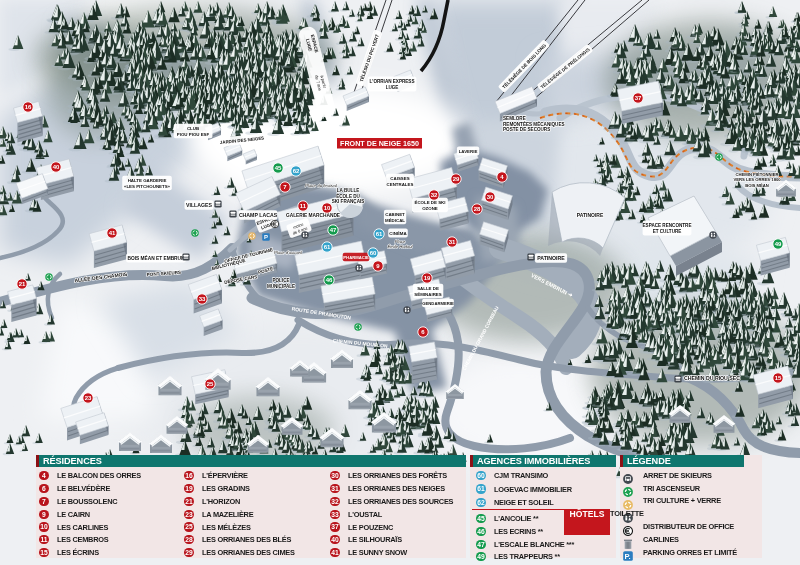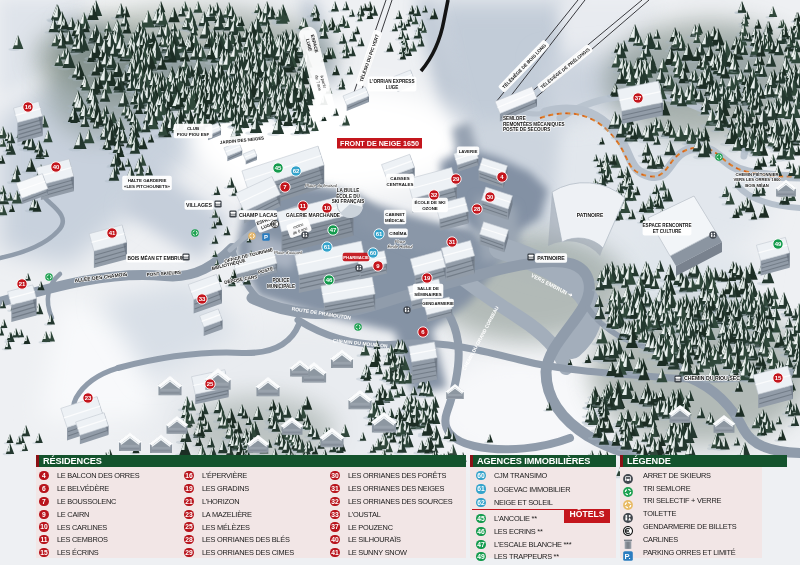--- a/index.html
+++ b/index.html
@@ -1,21 +1,21 @@
 <!DOCTYPE html>
 <html><head><meta charset="utf-8"><style>
 html,body{margin:0;padding:0}
 #page{position:relative;width:800px;height:565px;overflow:hidden;font-family:"Liberation Sans",sans-serif;background:#eef0f3}
 .panel{position:absolute;background:#f2e6e6}
-.bar{position:absolute;height:12px;background:#14532d;color:#fff;font-weight:bold;font-size:9.2px;line-height:12.4px;letter-spacing:-0.1px}
+.bar{position:absolute;height:12px;background:#0f766e;color:#fff;font-weight:bold;font-size:9.2px;line-height:12.4px;letter-spacing:-0.1px}
 .cap{display:inline-block;width:3px;height:12px;background:#8c1015;margin-right:4px;vertical-align:top}
 .ball{position:absolute;width:9.2px;height:9.2px;border-radius:50%;color:#fff;font-size:6.7px;font-weight:bold;display:flex;align-items:center;justify-content:center}
-.lbl{position:absolute;font-size:7.4px;font-weight:normal;color:#1a1a1a;white-space:nowrap;letter-spacing:-0.25px}
+.lbl{position:absolute;font-size:7.4px;font-weight:bold;color:#1a1a1a;white-space:nowrap;letter-spacing:-0.25px}
 .lic{position:absolute;width:10px;height:10px}
-.hot{position:absolute;left:564px;top:509px;width:46px;height:14px;background:#c4161d;color:#fff;font-weight:bold;font-size:8.6px;text-align:center;line-height:11.5px}
+.hot{position:absolute;left:564px;top:509px;width:46px;height:26px;background:#c4161d;color:#fff;font-weight:bold;font-size:8.6px;text-align:center;line-height:11.5px}
 </style></head><body>
 
 <div id="page">
 
 <svg width="800" height="565" viewBox="0 0 800 565">
       <defs>
 <filter id="b4" x="-40%" y="-40%" width="180%" height="180%">
           <feGaussianBlur stdDeviation="4"></feGaussianBlur>
         </filter>
 <filter id="b8" x="-40%" y="-40%" width="180%" height="180%">
@@ -3064,21 +3064,21 @@
 <div class="panel" style="left:36px;top:455px;width:430px;height:103px"></div>
 
 <div class="panel" style="left:470px;top:455px;width:146px;height:103px"></div>
 
 <div class="panel" style="left:620px;top:455px;width:142px;height:103px"></div>
 
 <div class="bar" style="left:36px;top:455px;width:430px"><span class="cap"></span>RÉSIDENCES</div>
 
 <div class="bar" style="left:470px;top:455px;width:146px"><span class="cap"></span>AGENCES IMMOBILIÈRES</div>
 
-<div class="bar" style="left:620px;top:455px;width:167px"><span class="cap"></span>LÉGENDE</div>
+<div class="bar" style="left:620px;top:455px;width:124px"><span class="cap"></span>LÉGENDE</div>
 
 <div class="ball" style="left:39.4px;top:470.9px;background:#b8141c">4</div><div class="lbl" style="left:57px;top:471.1px">LE BALCON DES ORRES</div><div class="ball" style="left:39.4px;top:483.77px;background:#b8141c">6</div><div class="lbl" style="left:57px;top:483.97px">LE BELVÉDÈRE</div><div class="ball" style="left:39.4px;top:496.64px;background:#b8141c">7</div><div class="lbl" style="left:57px;top:496.84000000000003px">LE BOUSSOLENC</div><div class="ball" style="left:39.4px;top:509.51px;background:#b8141c">9</div><div class="lbl" style="left:57px;top:509.71000000000004px">LE CAIRN</div><div class="ball" style="left:39.4px;top:522.38px;background:#b8141c">10</div><div class="lbl" style="left:57px;top:522.58px">LES CARLINES</div><div class="ball" style="left:39.4px;top:535.25px;background:#b8141c">11</div><div class="lbl" style="left:57px;top:535.45px">LES CEMBROS</div><div class="ball" style="left:39.4px;top:548.12px;background:#b8141c">15</div><div class="lbl" style="left:57px;top:548.32px">LES ÉCRINS</div>
 
 <div class="ball" style="left:184.4px;top:470.9px;background:#b8141c">16</div><div class="lbl" style="left:202px;top:471.1px">L'ÉPERVIÈRE</div><div class="ball" style="left:184.4px;top:483.77px;background:#b8141c">19</div><div class="lbl" style="left:202px;top:483.97px">LES GRADINS</div><div class="ball" style="left:184.4px;top:496.64px;background:#b8141c">21</div><div class="lbl" style="left:202px;top:496.84000000000003px">L'HORIZON</div><div class="ball" style="left:184.4px;top:509.51px;background:#b8141c">23</div><div class="lbl" style="left:202px;top:509.71000000000004px">LA MAZELIÈRE</div><div class="ball" style="left:184.4px;top:522.38px;background:#b8141c">25</div><div class="lbl" style="left:202px;top:522.58px">LES MÉLÈZES</div><div class="ball" style="left:184.4px;top:535.25px;background:#b8141c">28</div><div class="lbl" style="left:202px;top:535.45px">LES ORRIANES DES BLÉS</div><div class="ball" style="left:184.4px;top:548.12px;background:#b8141c">29</div><div class="lbl" style="left:202px;top:548.32px">LES ORRIANES DES CIMES</div>
 
 <div class="ball" style="left:330.4px;top:470.9px;background:#b8141c">30</div><div class="lbl" style="left:348px;top:471.1px">LES ORRIANES DES FORÊTS</div><div class="ball" style="left:330.4px;top:483.77px;background:#b8141c">31</div><div class="lbl" style="left:348px;top:483.97px">LES ORRIANES DES NEIGES</div><div class="ball" style="left:330.4px;top:496.64px;background:#b8141c">32</div><div class="lbl" style="left:348px;top:496.84000000000003px">LES ORRIANES DES SOURCES</div><div class="ball" style="left:330.4px;top:509.51px;background:#b8141c">33</div><div class="lbl" style="left:348px;top:509.71000000000004px">L'OUSTAL</div><div class="ball" style="left:330.4px;top:522.38px;background:#b8141c">37</div><div class="lbl" style="left:348px;top:522.58px">LE POUZENC</div><div class="ball" style="left:330.4px;top:535.25px;background:#b8141c">40</div><div class="lbl" style="left:348px;top:535.45px">LE SILHOURAÏS</div><div class="ball" style="left:330.4px;top:548.12px;background:#b8141c">41</div><div class="lbl" style="left:348px;top:548.32px">LE SUNNY SNOW</div>
 
 <div class="ball" style="left:476.4px;top:470.9px;background:#34a3cb">60</div><div class="lbl" style="left:494px;top:471.1px">CJM TRANSIMO</div><div class="ball" style="left:476.4px;top:484.4px;background:#34a3cb">61</div><div class="lbl" style="left:494px;top:484.6px">LOGEVAC IMMOBILIER</div><div class="ball" style="left:476.4px;top:497.9px;background:#34a3cb">62</div><div class="lbl" style="left:494px;top:498.1px">NEIGE ET SOLEIL</div>
 
 <div style="position:absolute;left:472px;top:508.5px;width:92px;height:1.6px;background:#c4161d"></div>
@@ -3089,35 +3089,35 @@
 
 <div class="lic" style="left:623px;top:470.0px"><svg width="10" height="10" viewBox="-5 -5 10 10">
         <circle r="4.9" fill="#41464d"></circle>
         <rect x="-2.9" y="-2.7" width="5.8" height="4.6" rx="1" fill="#fff"></rect>
         <rect x="-2.2" y="-1.9" width="4.4" height="1.7" fill="#41464d"></rect>
         <circle cx="-1.5" cy="1.1" r="0.7" fill="#41464d"></circle>
         <circle cx="1.5" cy="1.1" r="0.7" fill="#41464d"></circle>
       </svg></div><div class="lbl" style="left:643px;top:470.6px">ARRET DE SKIEURS</div><div class="lic" style="left:623px;top:482.9px"><svg width="10" height="10" viewBox="-5 -5 10 10">
         <circle r="4.9" fill="#1da150"></circle>
         <circle r="2.7" fill="none" stroke="#fff" stroke-width="1.2" stroke-dasharray="2.7 1.5"></circle>
-      </svg></div><div class="lbl" style="left:643px;top:483.5px">TRI SEMLORE</div><div class="lic" style="left:623px;top:495.8px"><svg width="10" height="10" viewBox="-5 -5 10 10">
+      </svg></div><div class="lbl" style="left:643px;top:483.5px">TRI ASCENSEUR</div><div class="lic" style="left:623px;top:495.8px"><svg width="10" height="10" viewBox="-5 -5 10 10">
         <circle r="4.9" fill="#e8bb66"></circle>
         <circle r="2.7" fill="none" stroke="#fff" stroke-width="1.2" stroke-dasharray="2.7 1.5"></circle>
-      </svg></div><div class="lbl" style="left:643px;top:496.40000000000003px">TRI SELECTIF + VERRE</div><div class="lic" style="left:623px;top:508.70000000000005px"><svg width="10" height="10" viewBox="-5 -5 10 10">
+      </svg></div><div class="lbl" style="left:643px;top:496.40000000000003px">TRI CULTURE + VERRE</div><div class="lic" style="left:623px;top:508.70000000000005px"><svg width="10" height="10" viewBox="-5 -5 10 10">
         <circle r="4.9" fill="#41464d"></circle>
         <circle cx="-1.7" cy="-2" r="1" fill="#fff"></circle>
         <rect x="-2.6" y="-0.8" width="1.8" height="3.2" fill="#fff"></rect>
         <circle cx="1.7" cy="-2" r="1" fill="#fff"></circle>
         <path d="M1.7 -0.8 L0.3 2.4 L3.1 2.4 Z" fill="#fff"></path>
-      </svg></div><div class="lbl" style="left:643px;top:509.30000000000007px">TOILETTE</div><div class="lic" style="left:623px;top:521.6px"><svg width="10" height="10" viewBox="-5 -5 10 10">
+      </svg></div><div class="lbl" style="left:610px;top:509.30000000000007px">TOILETTE</div><div class="lic" style="left:623px;top:521.6px"><svg width="10" height="10" viewBox="-5 -5 10 10">
         <circle r="4.5" fill="#fff" stroke="#1c1c1c" stroke-width="1.1"></circle>
         <path d="M1.8 -1.9 A2.6 2.6 0 1 0 1.8 1.9" fill="none" stroke="#1c1c1c" stroke-width="1.1"></path>
         <line x1="-2.6" y1="-0.7" x2="1" y2="-0.7" stroke="#1c1c1c" stroke-width="0.9"></line>
         <line x1="-2.6" y1="0.7" x2="1" y2="0.7" stroke="#1c1c1c" stroke-width="0.9"></line>
-      </svg></div><div class="lbl" style="left:643px;top:522.2px">GENDARMERIE DE BILLETS</div><div class="lic" style="left:623px;top:534.5px"><svg width="10" height="10" viewBox="-5 -5 10 10">
+      </svg></div><div class="lbl" style="left:643px;top:522.2px">DISTRIBUTEUR DE OFFICE</div><div class="lic" style="left:623px;top:534.5px"><svg width="10" height="10" viewBox="-5 -5 10 10">
         <rect x="-4" y="-4.4" width="8" height="1.4" fill="#7d838b"></rect>
         <rect x="-3.4" y="-3" width="6.8" height="7.8" fill="#aab0b8"></rect>
         <rect x="-2.6" y="-2.2" width="2.3" height="7" fill="#878d95"></rect>
         <rect x="0.3" y="-2.2" width="2.3" height="7" fill="#878d95"></rect>
         <line x1="0" y1="-2.2" x2="0" y2="4.8" stroke="#5a6069" stroke-width="0.7"></line>
       </svg></div><div class="lbl" style="left:643px;top:535.1px">CARLINES</div><div class="lic" style="left:623px;top:547.4px"><svg width="10" height="10" viewBox="-5 -5 10 10">
         <rect x="-4.8" y="-4.8" width="9.6" height="9.6" rx="1.6" fill="#2b7dc0"></rect>
         <text x="-0.4" y="2.8" font-size="7.6" font-weight="bold" fill="#fff" text-anchor="middle" font-family="Liberation Sans,sans-serif">P.</text>
       </svg></div><div class="lbl" style="left:643px;top:548.0px">PARKING ORRES ET LIMITÉ</div>
 

